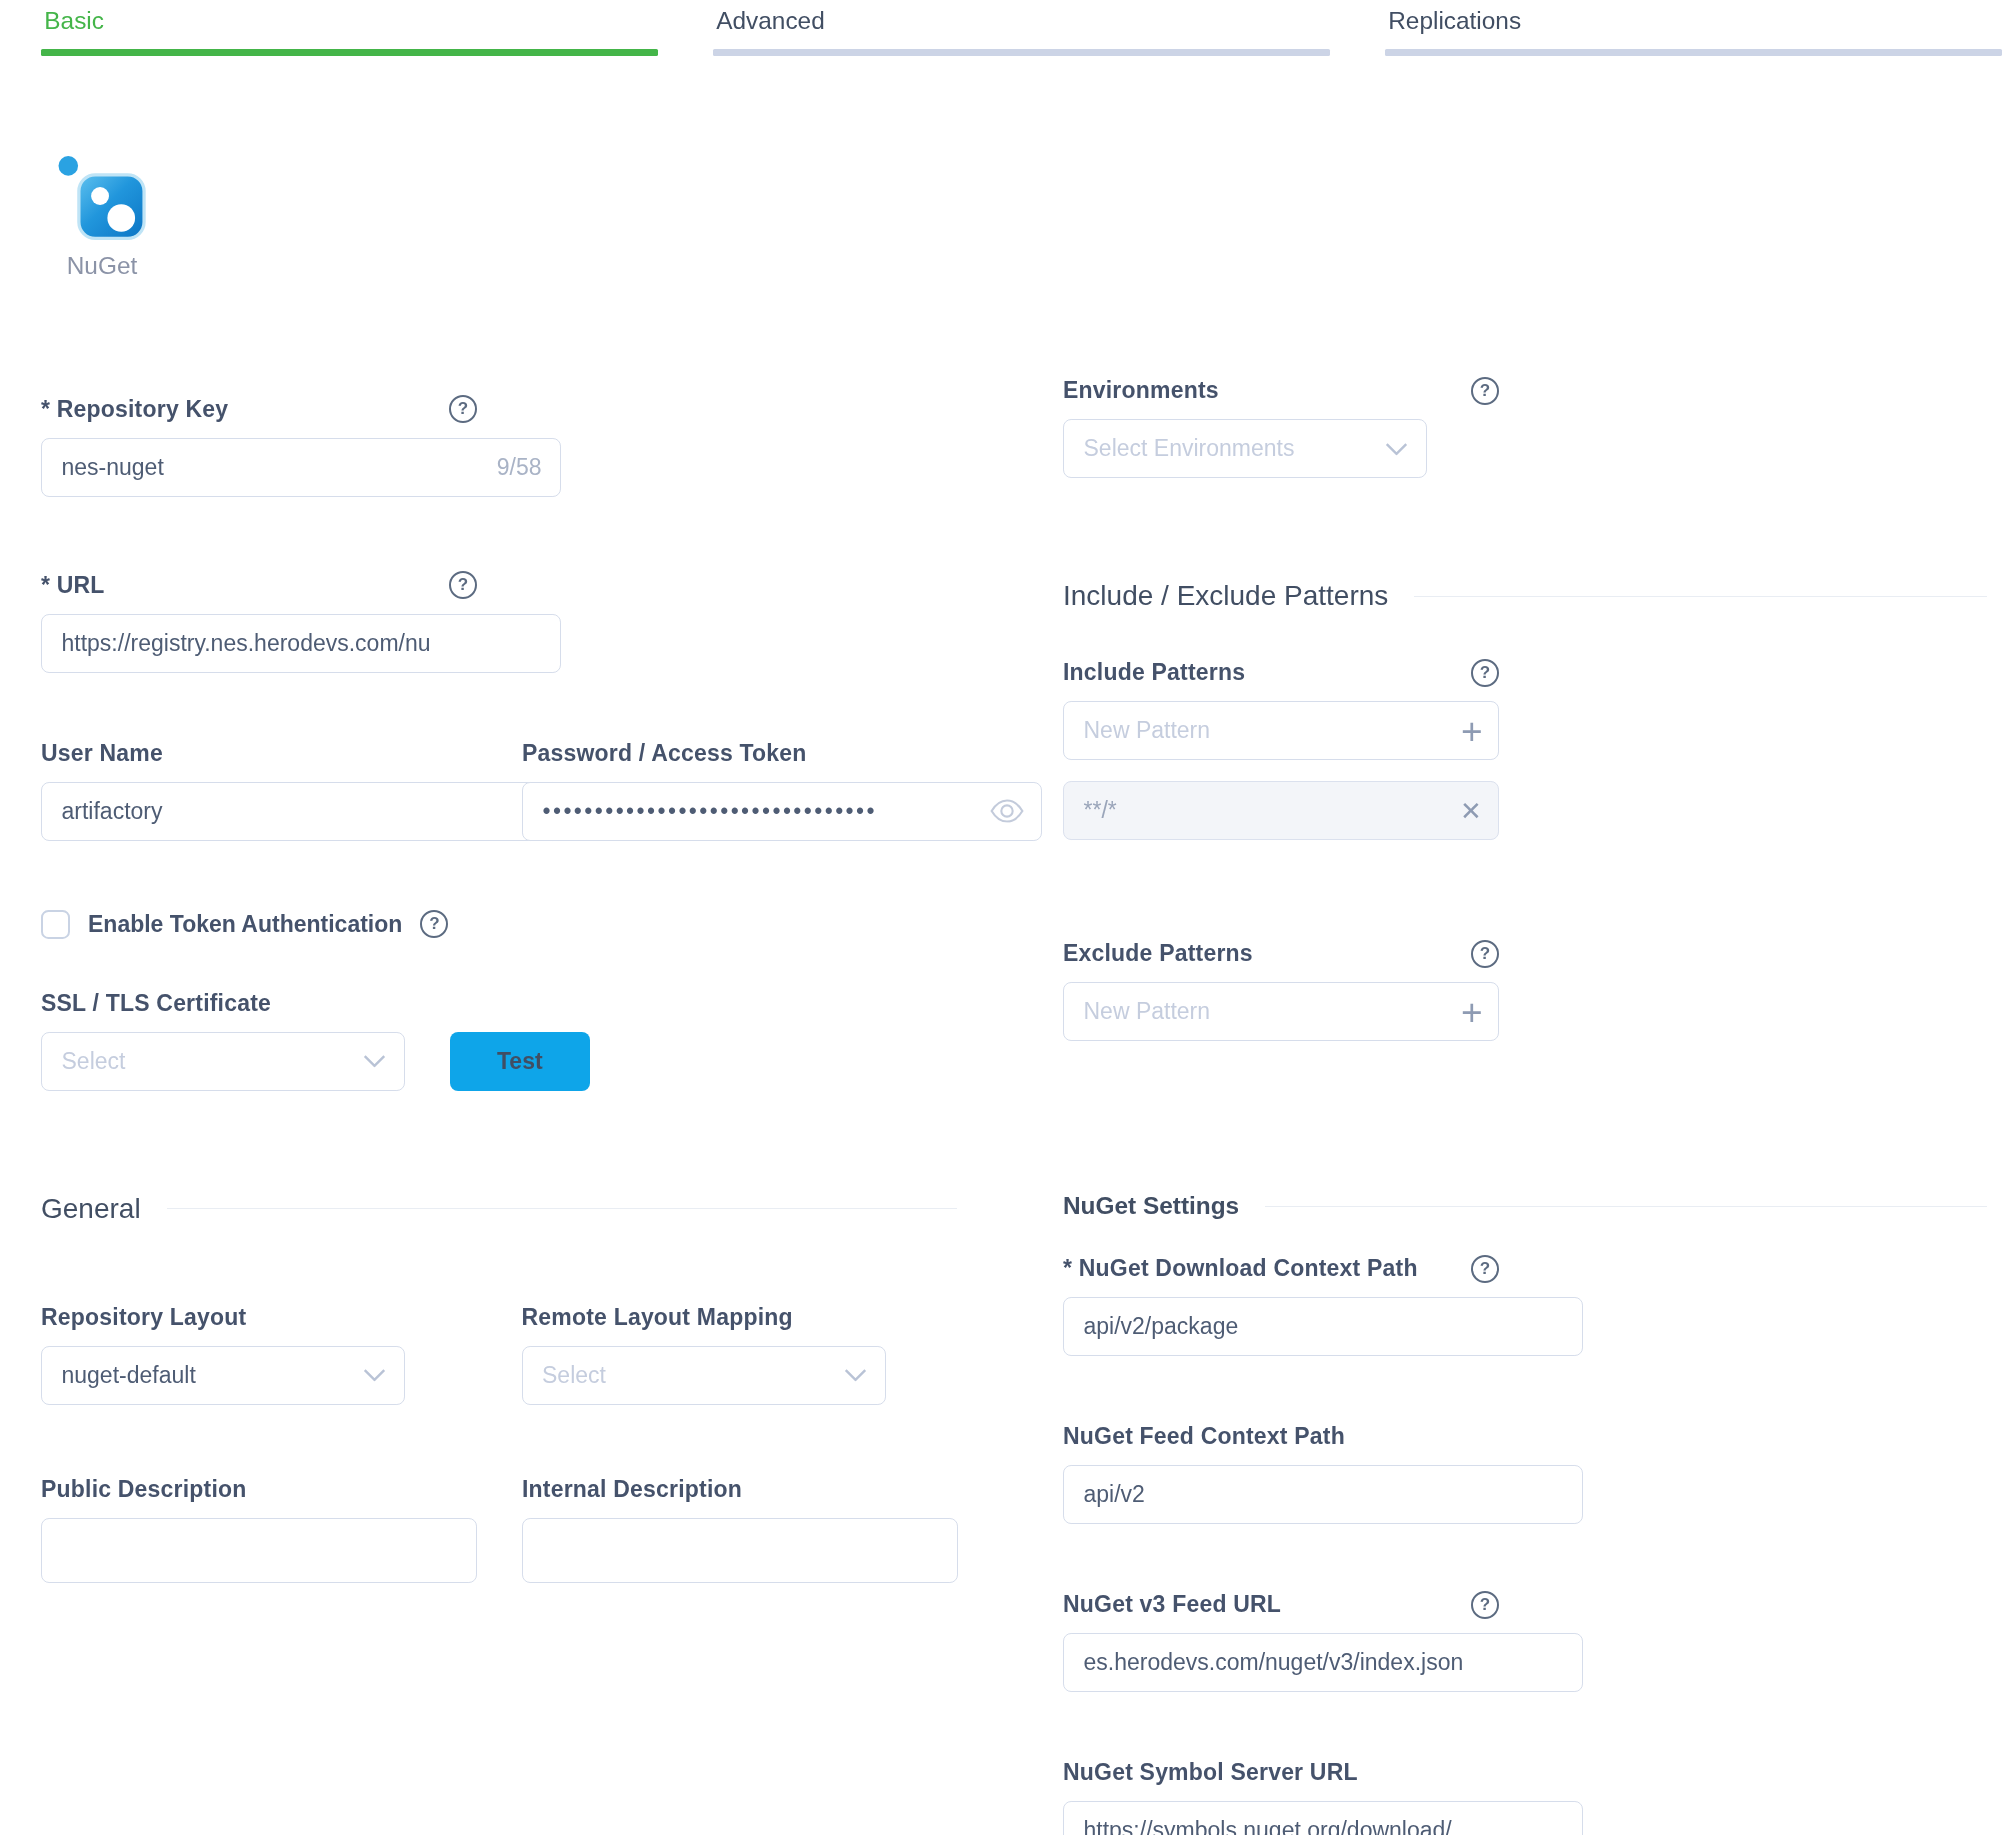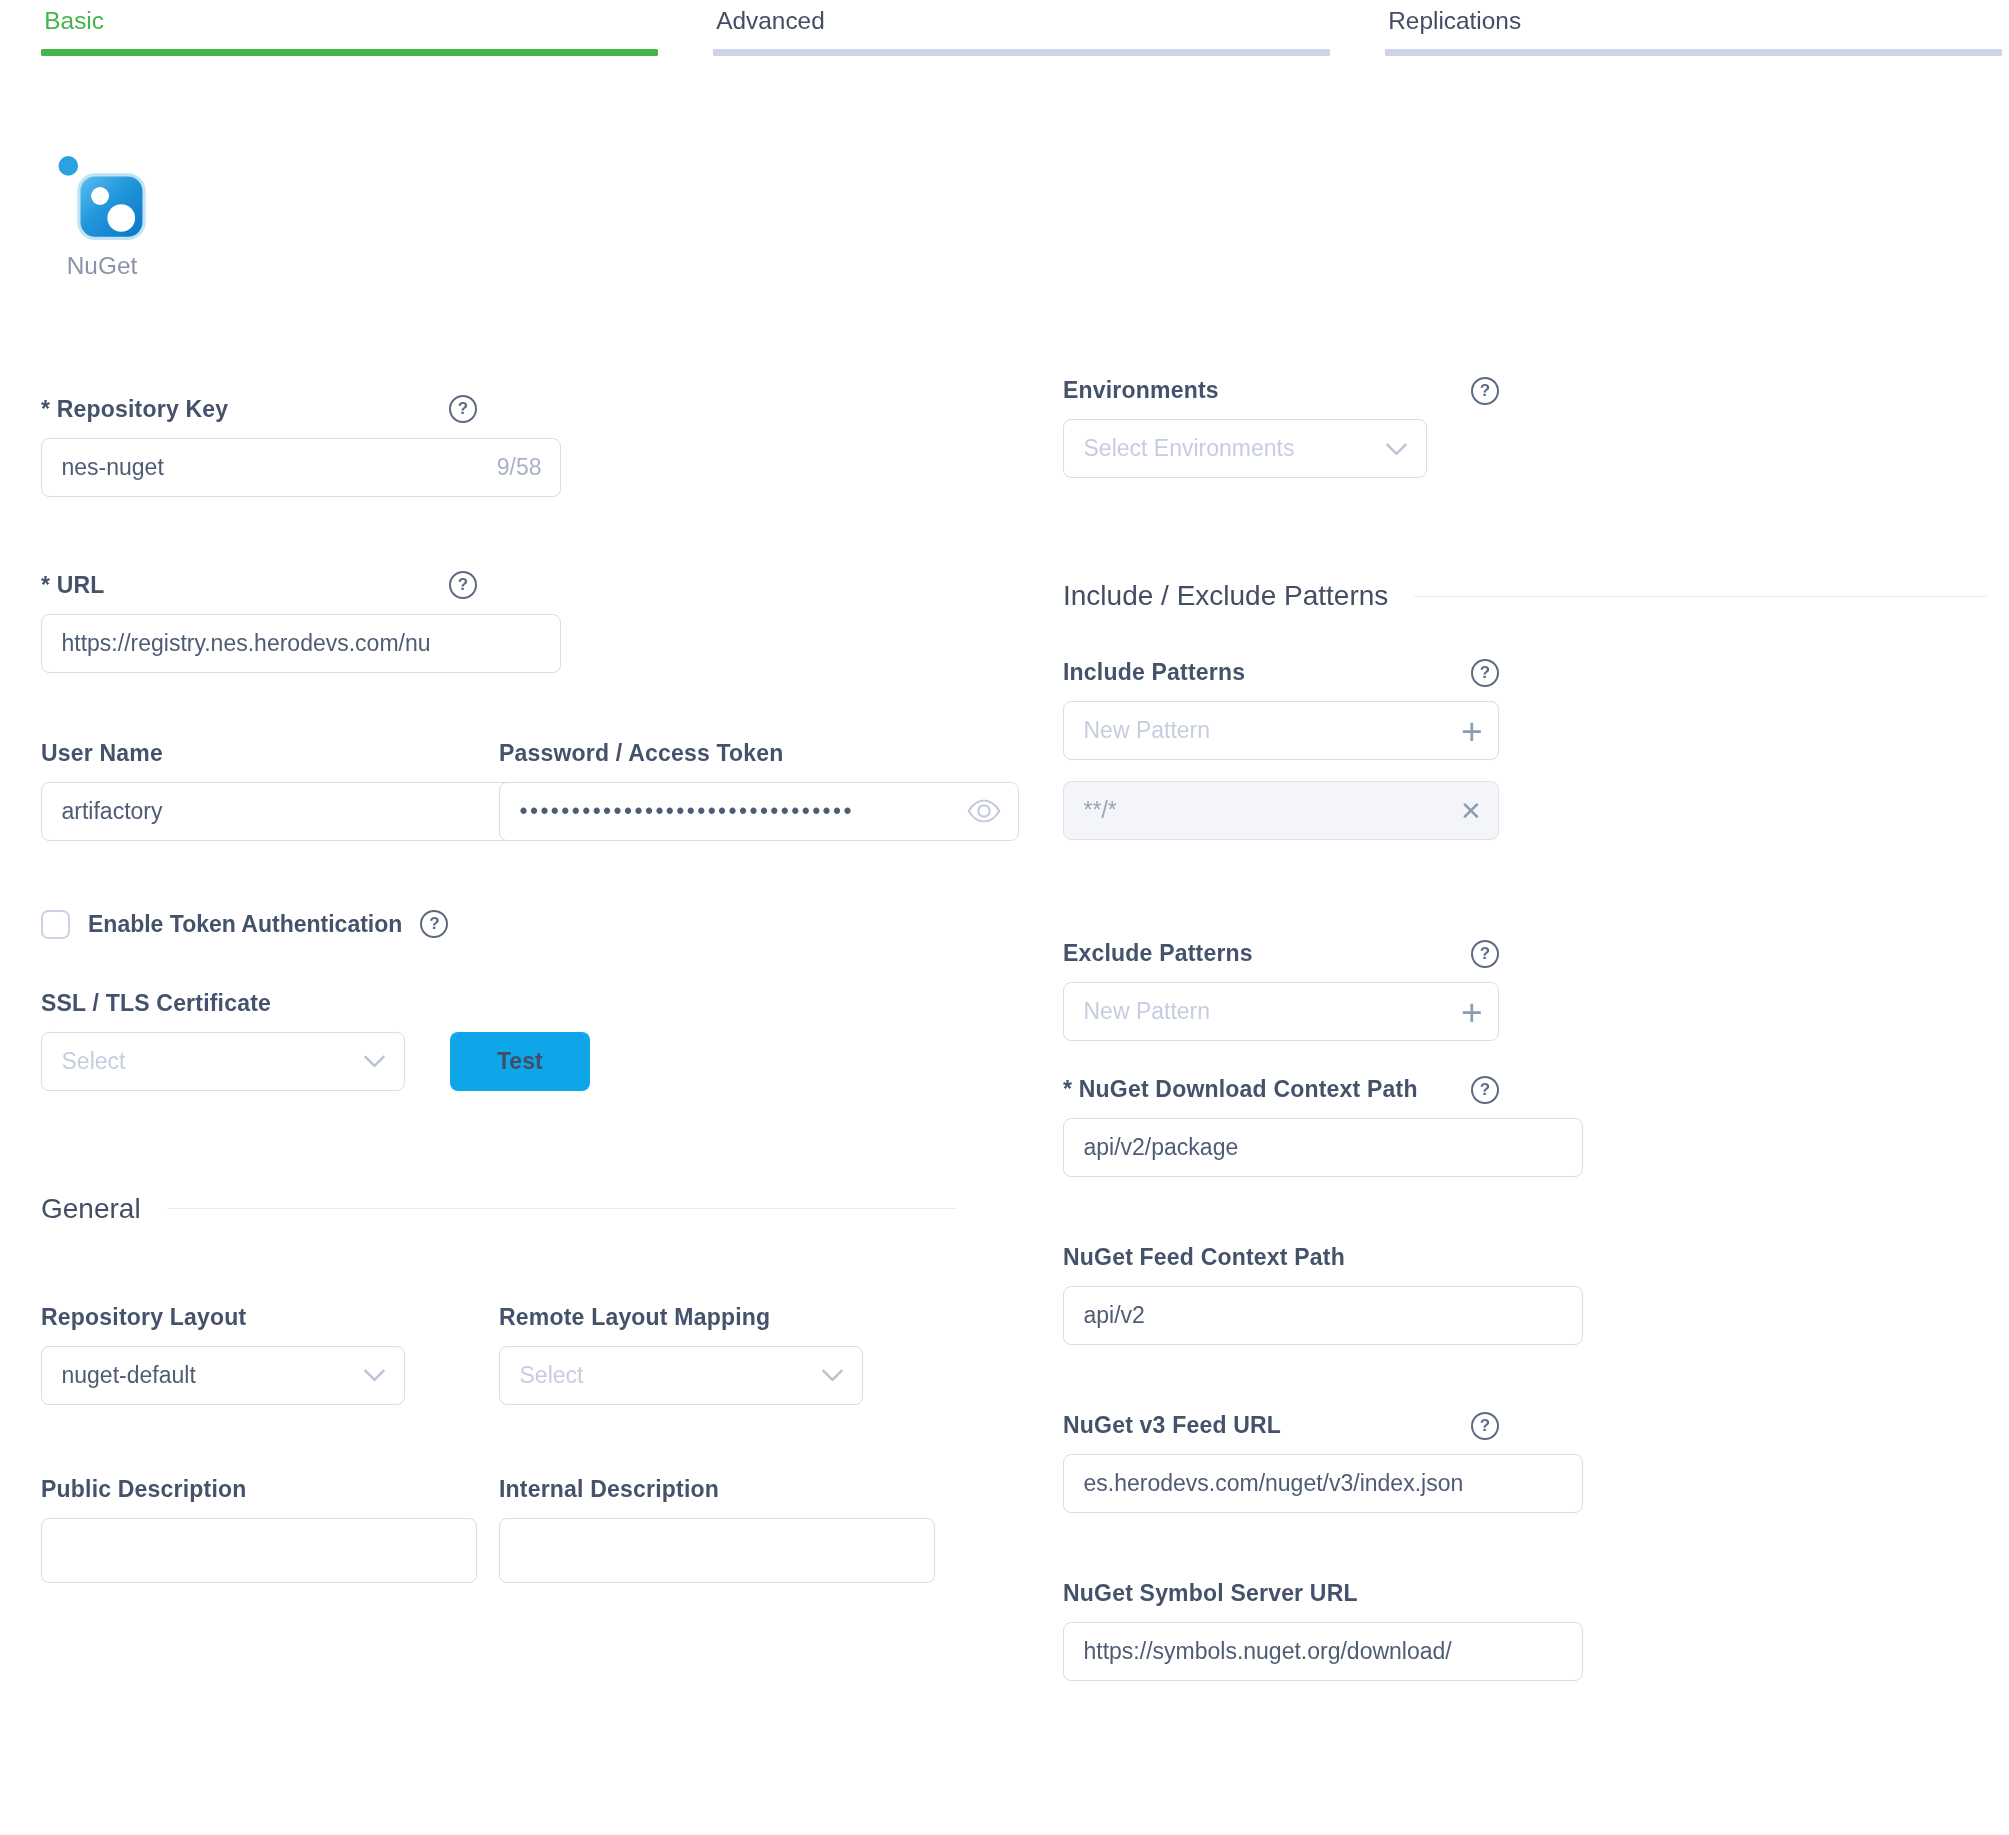--- a/index.html
+++ b/index.html
@@ -87,21 +87,21 @@
     display:flex; align-items:center; padding:0 19.5px; position:relative; margin-top:21px;
   }
   .chip .chip-text { font-size:23px; color:#9aa5ba; }
 
   textarea.desc {
     width:436px; height:65px; border:1.6px solid #d6ddeb; border-radius:8.1px; resize:none;
     padding:11.4px 19.5px; font-size:23px; color:#4e5c74; outline:none;
     font-family:"Liberation Sans","DejaVu Sans",sans-serif;
   }
 
-  .row2 { display:flex; gap:22px; }
+  .row2 { display:flex; gap:45px; }
 
   
   .mt-140 { margin-top:114px; } .mt-125 { margin-top:102px; } .mt-120 { margin-top:98px; }
   .mt-95 { margin-top:77px; }   .mt-90  { margin-top:73px; }  .mt-85  { margin-top:69px; }
   .mt-80 { margin-top:65px; }  .mt-60  { margin-top:49px; }
   .mt-55 { margin-top:45px; }  .mt-40  { margin-top:33px; }
   .mt-185 { margin-top:151px; } .mt-392 { margin-top:319px; }
 </style>
 </head>
 <body>
@@ -305,20 +305,24 @@
       <div class="label-row">
         <span class="label">Exclude Patterns</span>
         <span class="help">?</span>
       </div>
       <div class="pattern-input">
         <input class="input" style="padding-right: 73px;" placeholder="New Pattern">
         <span class="plus-btn">+</span>
       </div>
     </div>
 
+    <div class="section mt-185">
+      <span class="title semibold">NuGet Settings</span>
+      <span class="rule"></span>
+    </div>
 
     <div class="group mt-40">
       <div class="label-row">
         <span class="label">* NuGet Download Context Path</span>
         <span class="help">?</span>
       </div>
       <div class="input-wrap">
         <input class="input" value="api/v2/package" style="">
       </div>
     </div>

